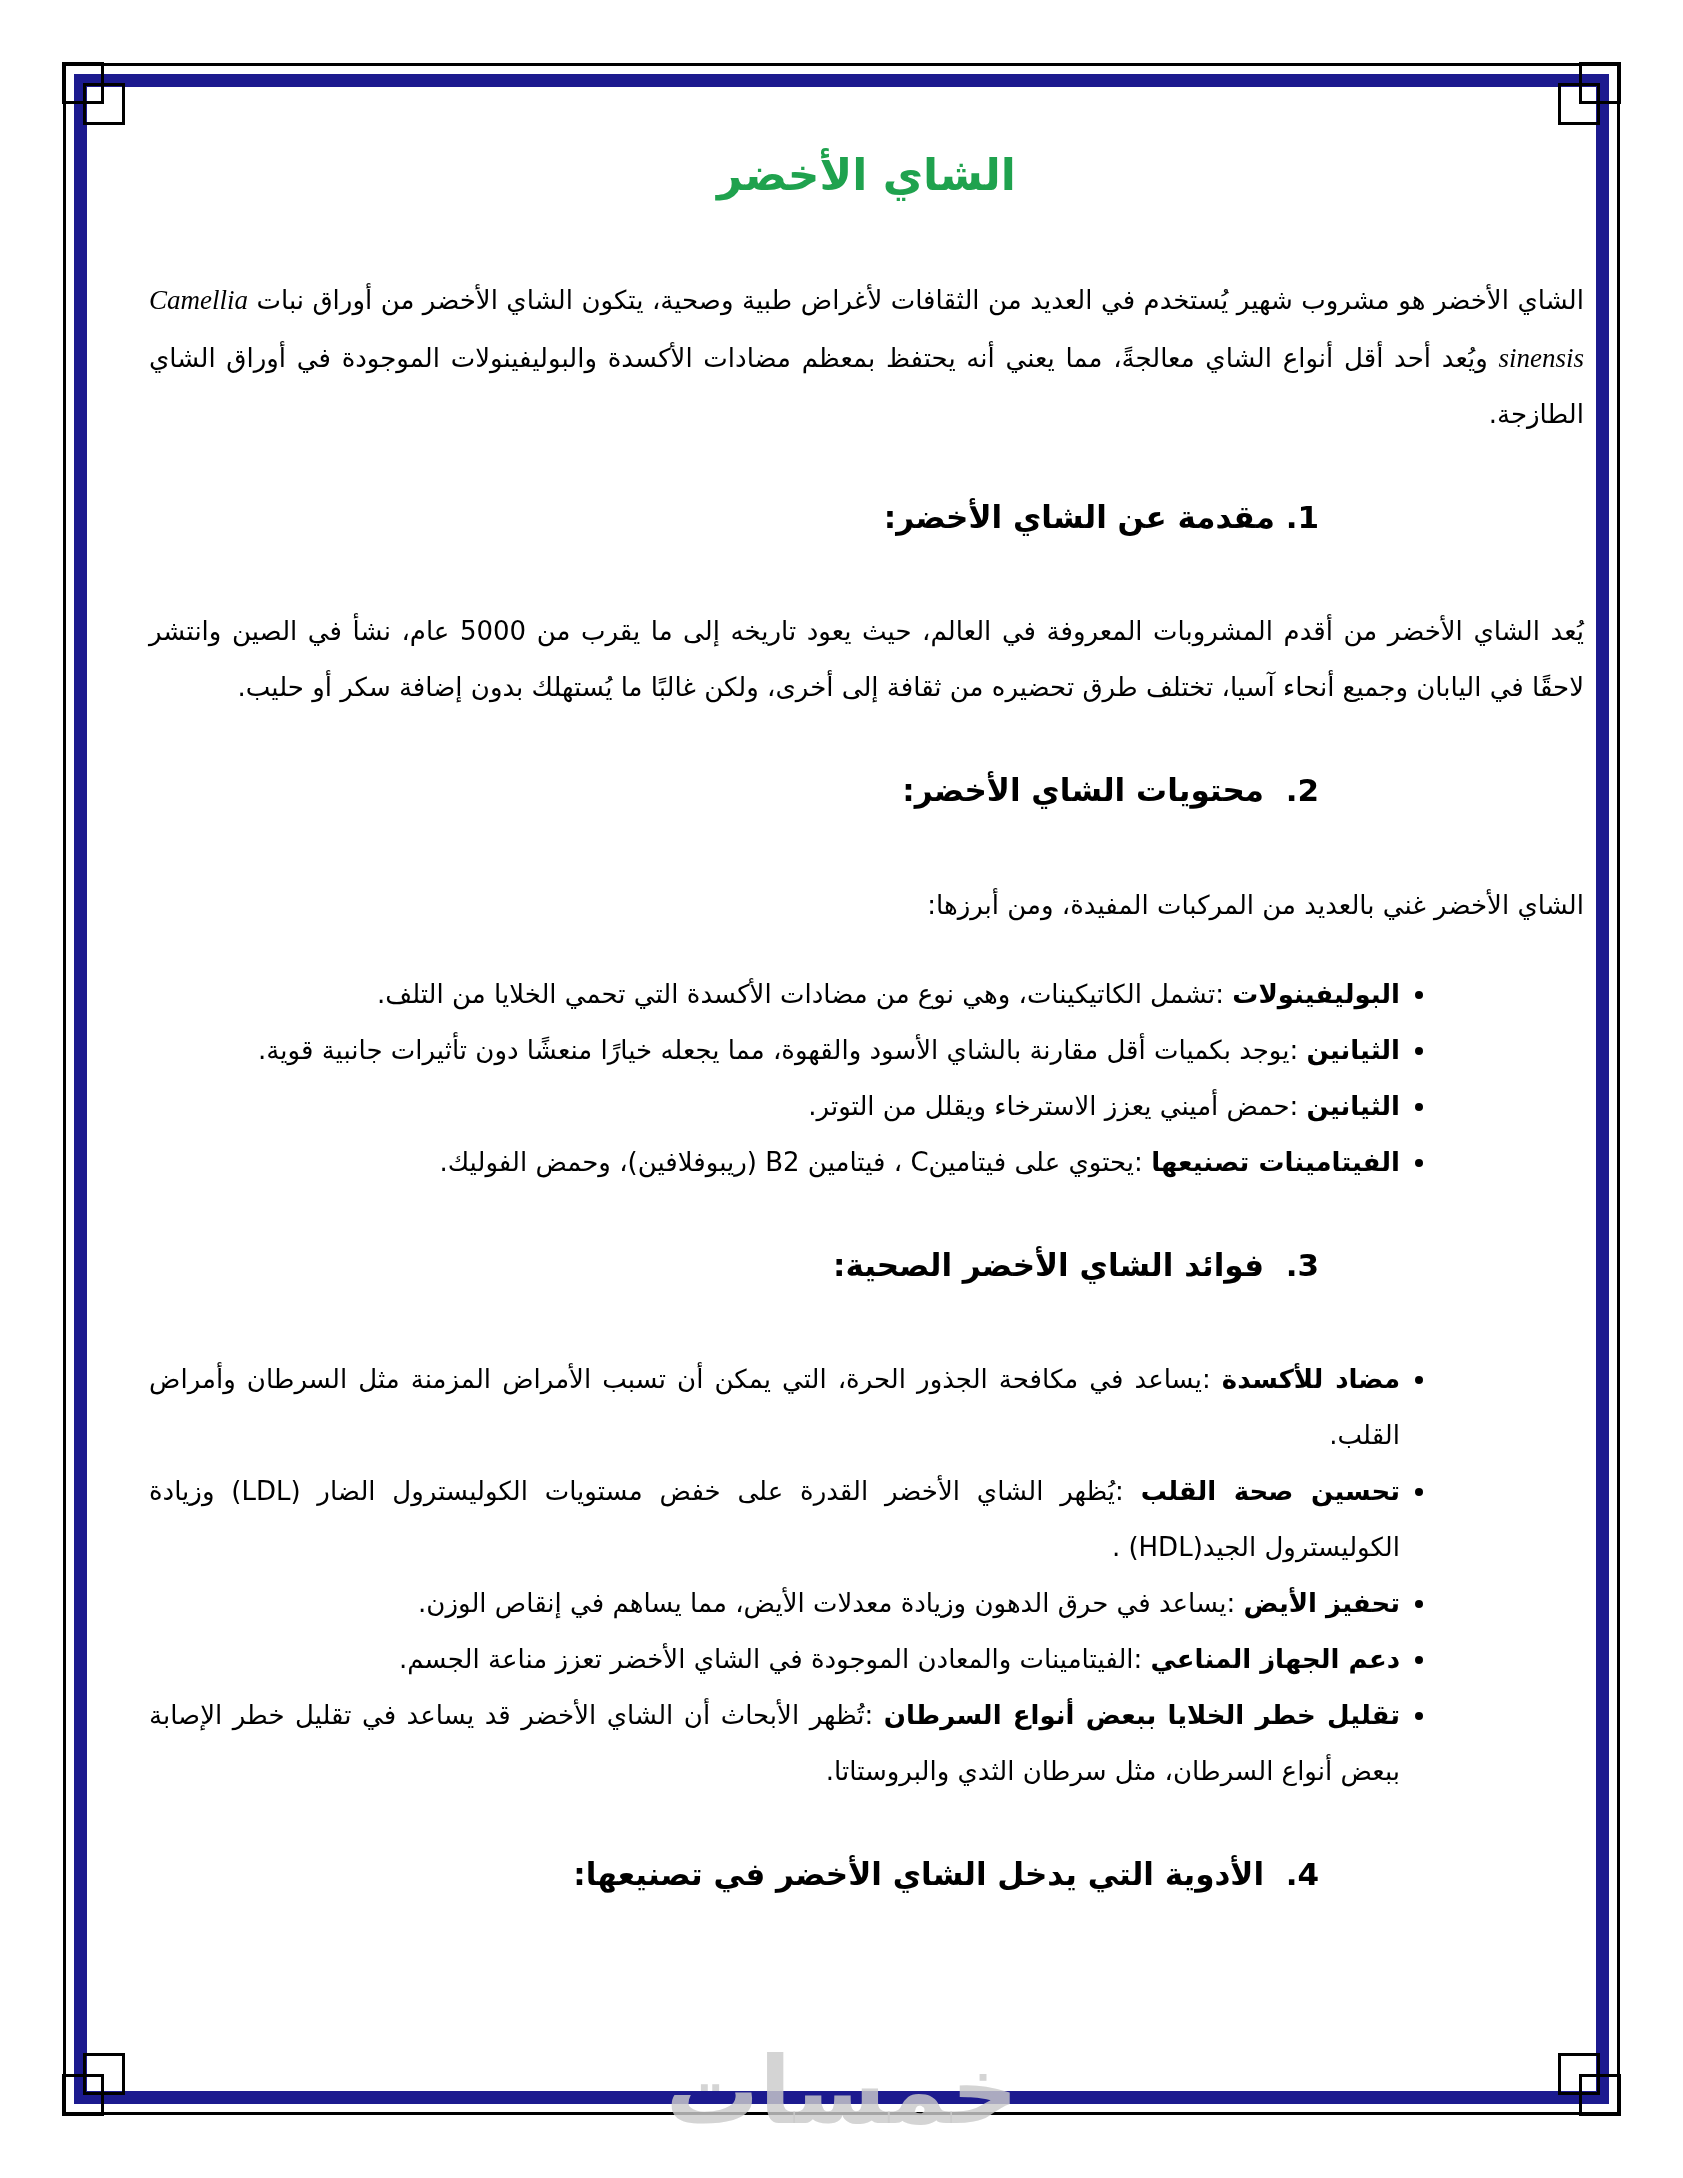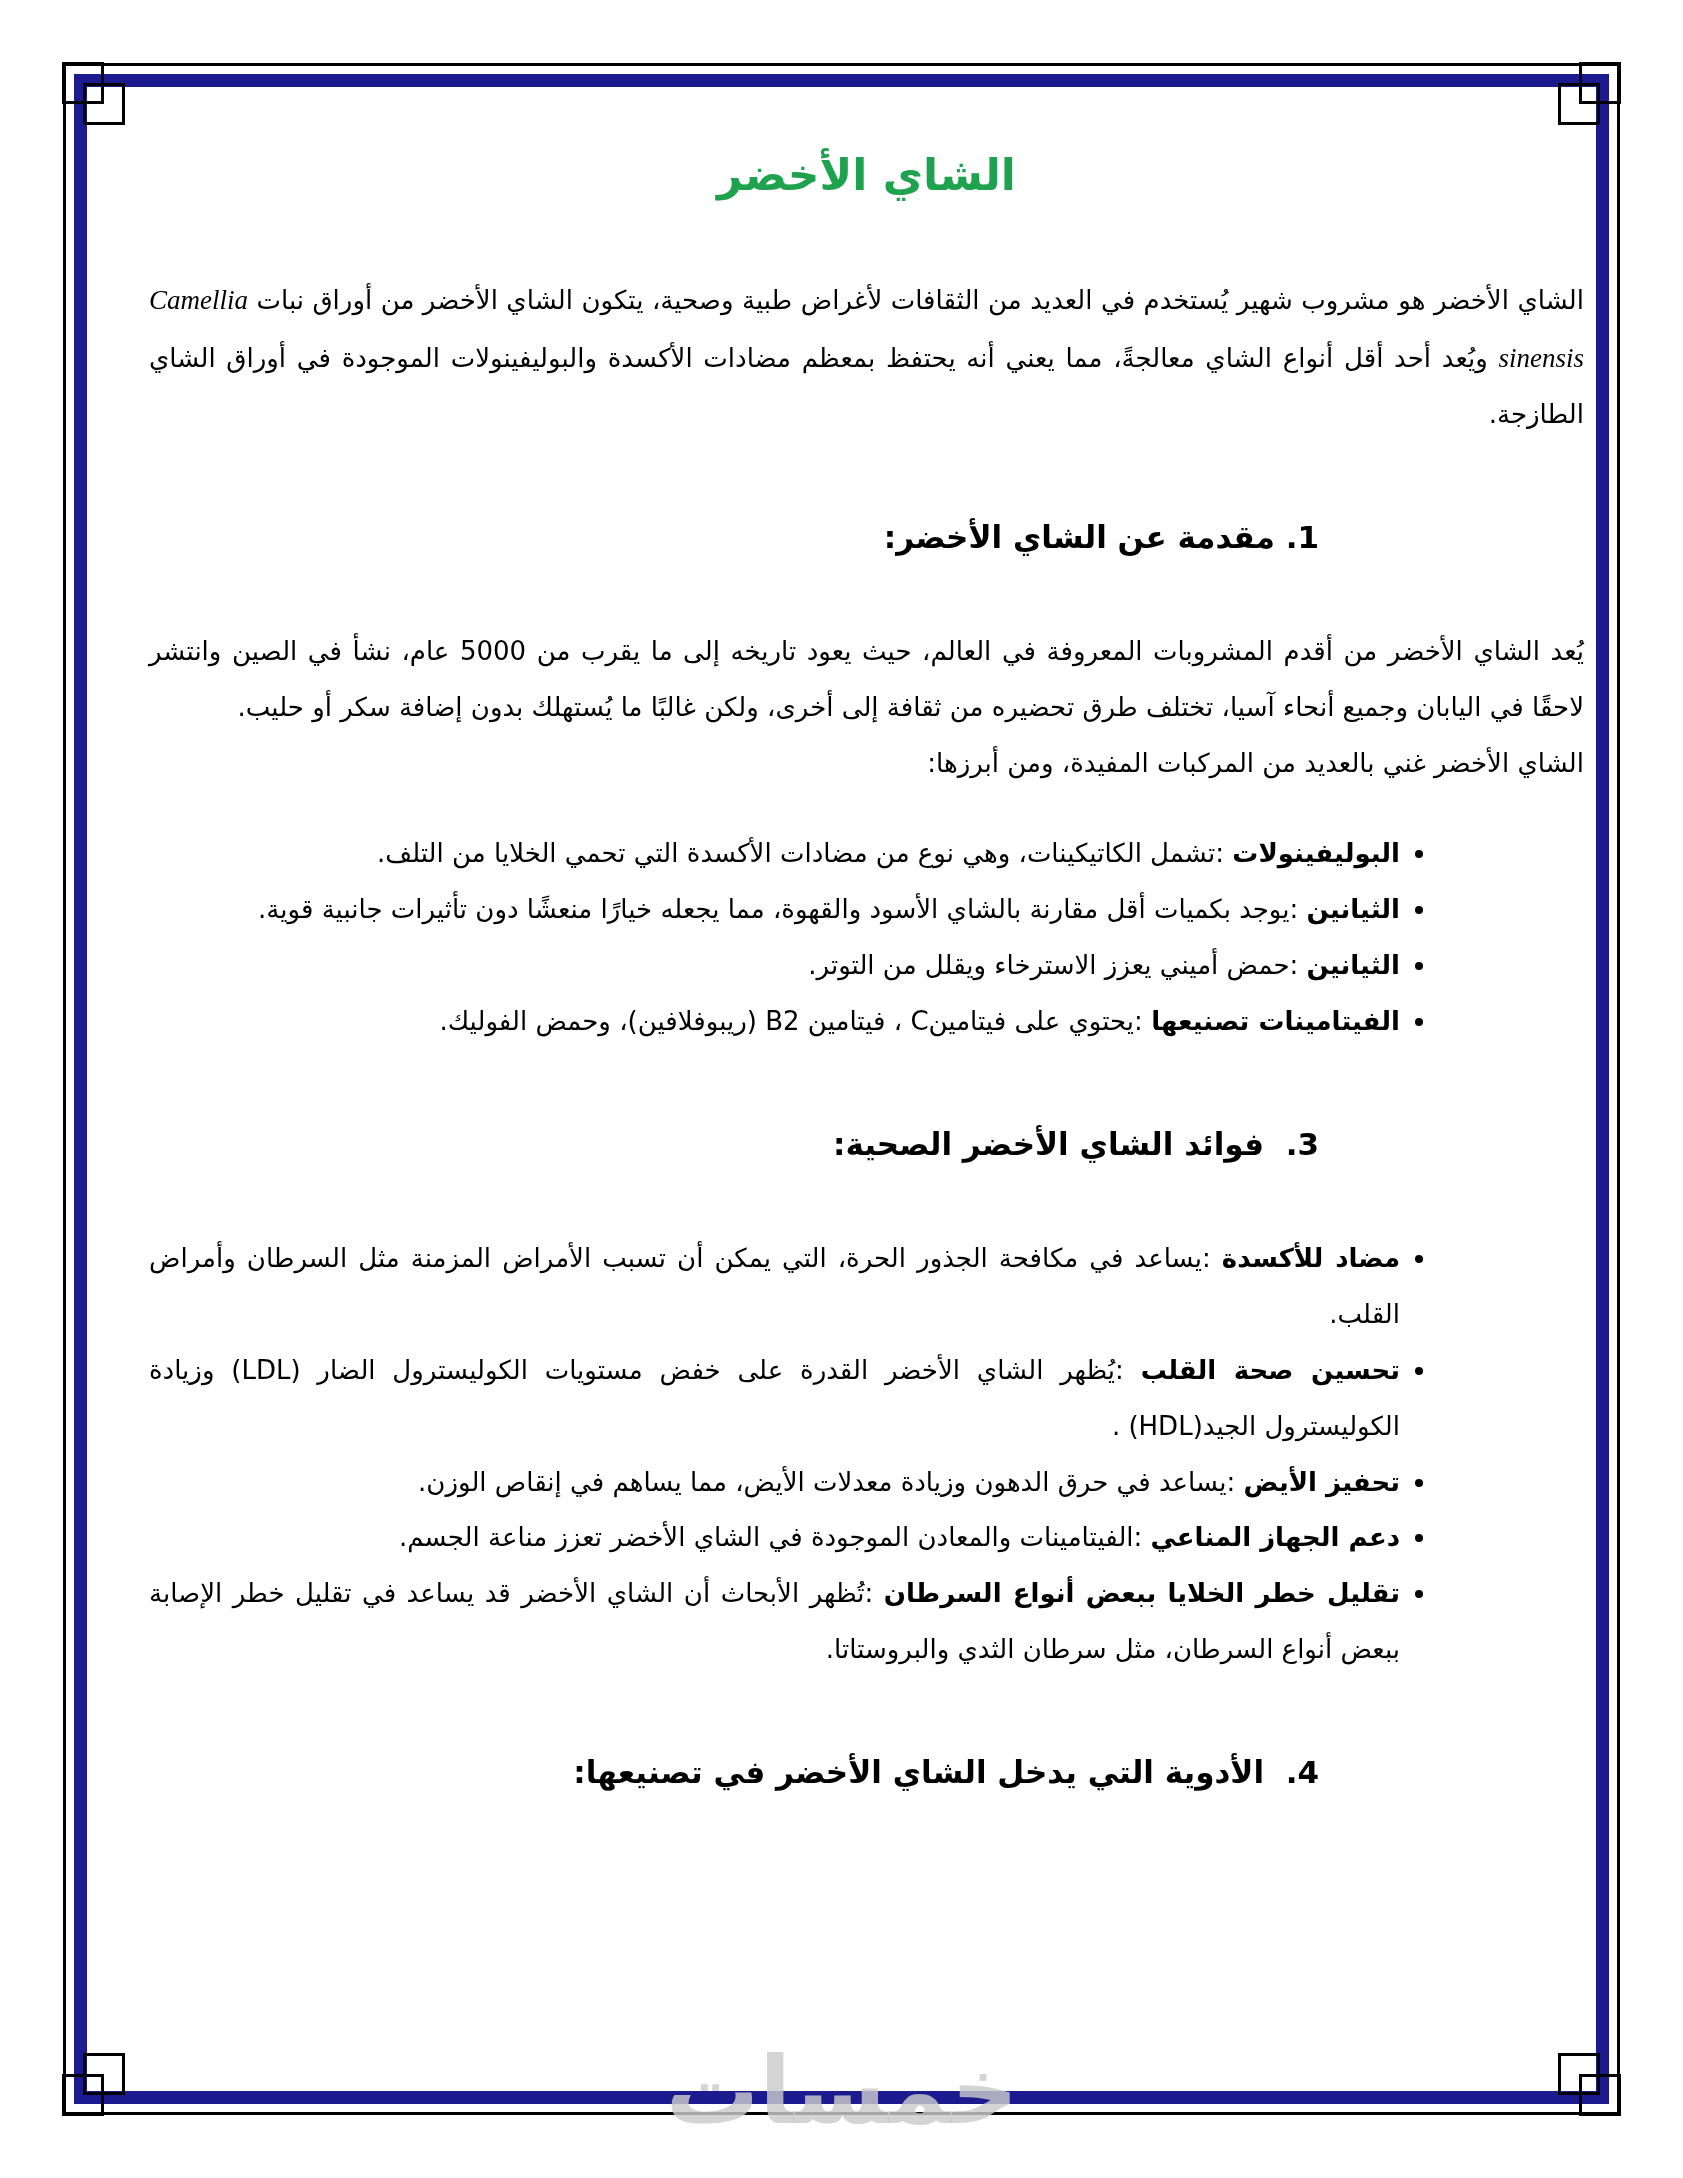--- a/index.html
+++ b/index.html
@@ -48,21 +48,21 @@
   }
   .doc-title{
     text-align:center;
     color:var(--green,#1FA24E);
     font-size:44px; font-weight:bold; line-height:1.25;
     margin:0 0 69px 0;
   }
   .para{ text-align:justify; margin:0; }
   .sec-heading{
     font-size:31px; font-weight:bold; text-align:right;
-    margin:73px 265px 65px 0;
+    margin:53px 265px 65px 0;
     white-space:pre-wrap; line-height:1.4;
   }
   .sec-intro{ text-align:right; margin:0 0 34px 0; }
   ul.bullets{
     margin:0 156px 0 0; padding:0 28px 0 0;
     list-style:disc outside;
   }
   ul.bullets li{
     text-align:justify; margin:0; padding:0;
   }
@@ -91,20 +91,21 @@
 
   <div class="content">
 
     <div class="doc-title">الشاي الأخضر</div>
 
     <p class="para"><span>الشاي الأخضر هو مشروب شهير يُستخدم في العديد من الثقافات لأغراض طبية وصحية، يتكون الشاي الأخضر من أوراق نبات </span><span class="latin">Camellia sinensis</span><span> ويُعد أحد أقل أنواع الشاي معالجةً، مما يعني أنه يحتفظ بمعظم مضادات الأكسدة والبوليفينولات الموجودة في أوراق الشاي الطازجة.</span></p>
 
     <div class="sec-heading">1. مقدمة عن الشاي الأخضر:</div>
     <p class="para">يُعد الشاي الأخضر من أقدم المشروبات المعروفة في العالم، حيث يعود تاريخه إلى ما يقرب من 5000 عام، نشأ في الصين وانتشر لاحقًا في اليابان وجميع أنحاء آسيا، تختلف طرق تحضيره من ثقافة إلى أخرى، ولكن غالبًا ما يُستهلك بدون إضافة سكر أو حليب.</p>
 
+    <div class="sec-heading">2.  محتويات الشاي الأخضر:</div>
     <p class="sec-intro">الشاي الأخضر غني بالعديد من المركبات المفيدة، ومن أبرزها:</p>
     <ul class="bullets">
       <li><span class="term">البوليفينولات</span><span> :تشمل الكاتيكينات، وهي نوع من مضادات الأكسدة التي تحمي الخلايا من التلف.</span></li>
       <li><span class="term">الثيانين</span><span> :يوجد بكميات أقل مقارنة بالشاي الأسود والقهوة، مما يجعله خيارًا منعشًا دون تأثيرات جانبية قوية.</span></li>
       <li><span class="term">الثيانين</span><span> :حمض أميني يعزز الاسترخاء ويقلل من التوتر.</span></li>
       <li><span class="term">الفيتامينات تصنيعها</span><span> :يحتوي على فيتامينC ، فيتامين B2 (ريبوفلافين)، وحمض الفوليك.</span></li>
     </ul>
 
     <div class="sec-heading">3.  فوائد الشاي الأخضر الصحية:</div>
     <ul class="bullets">

